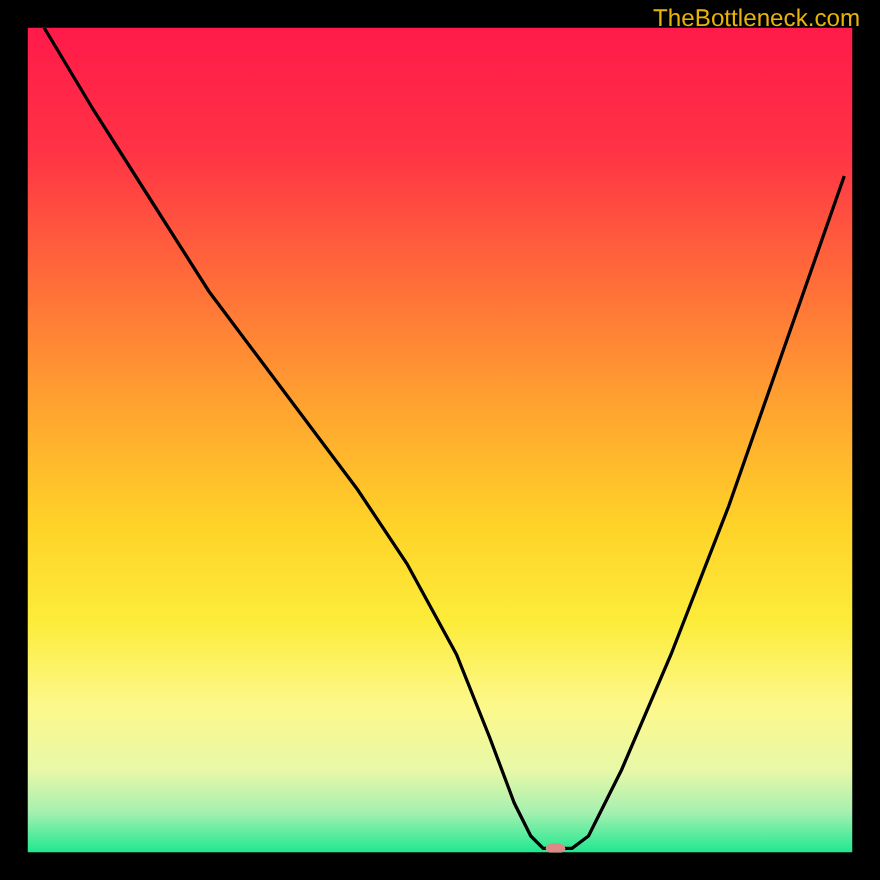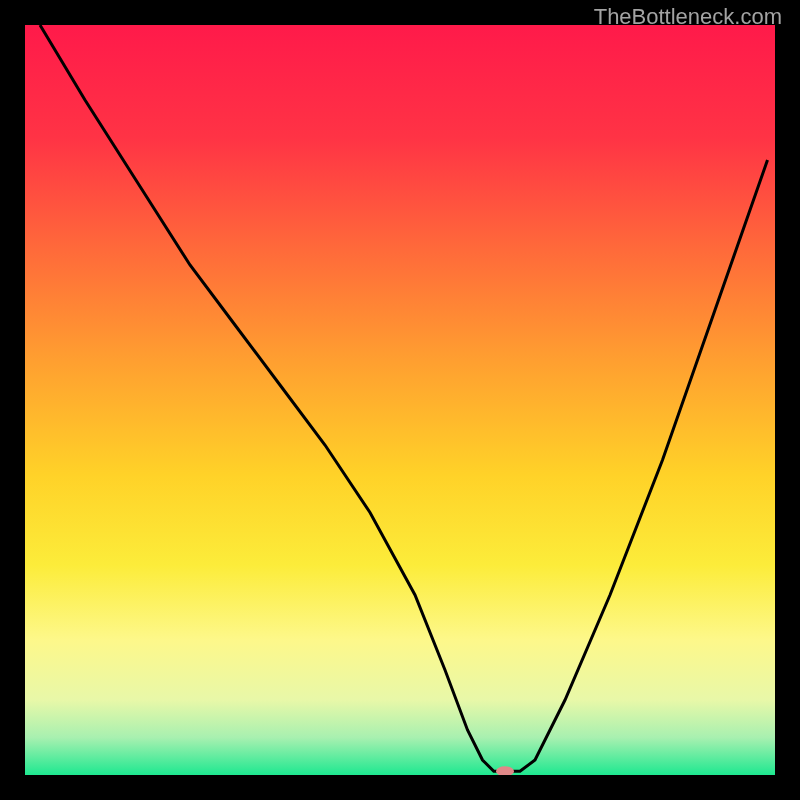--- a/index.html
+++ b/index.html
@@ -8,21 +8,21 @@
     width: 800px;
     height: 800px;
     background: #000;
     font-family: Arial, sans-serif;
     position: relative;
   }
   .watermark {
     position: absolute;
     top: 4px;
     right: 18px;
-    color: #a3a3a3;
+    color: #eab308;
     font-size: 22px;
     font-weight: 500;
     z-index: 10;
   }
   .plot-area {
     position: absolute;
     left: 25px;
     top: 25px;
     width: 750px;
     height: 750px;

